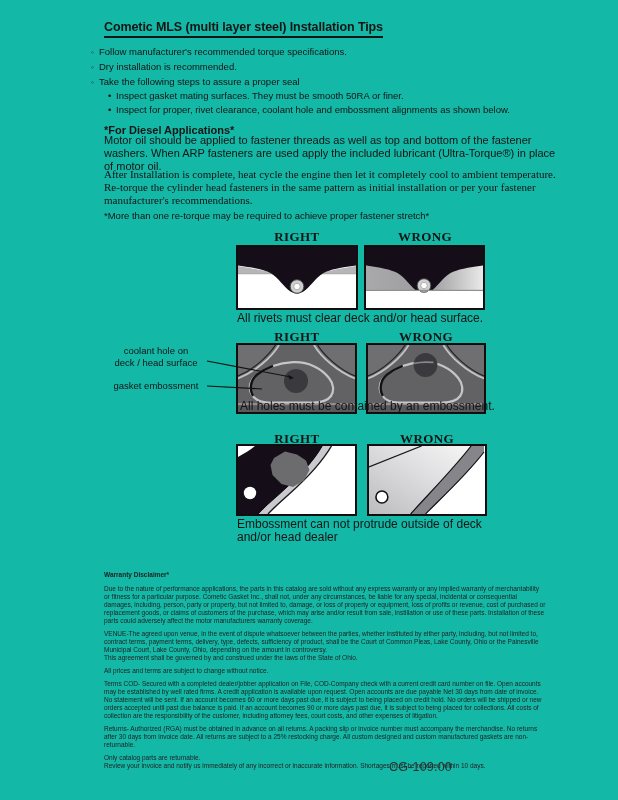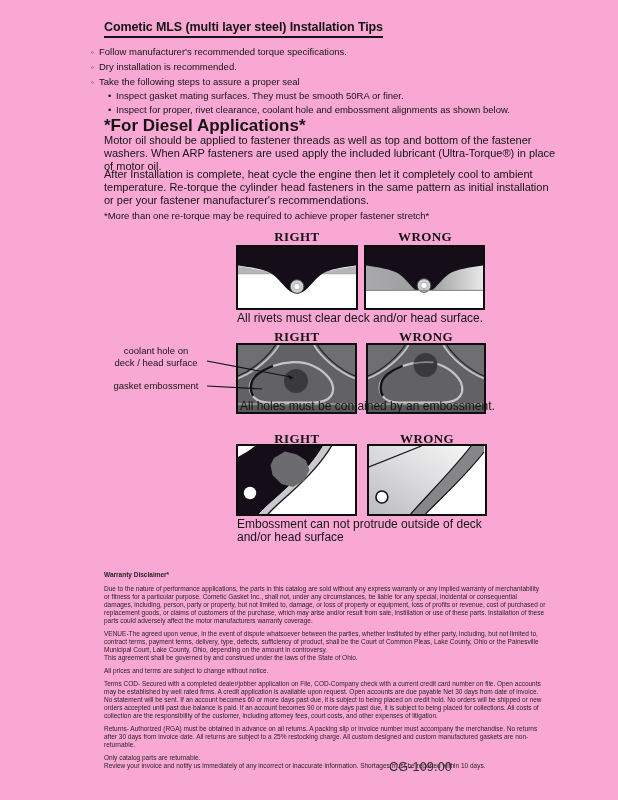--- a/index.html
+++ b/index.html
@@ -1,33 +1,33 @@
 <!DOCTYPE html>
 <html><head>
 <meta charset="utf-8">
 <style>
   * { margin:0; padding:0; box-sizing:border-box; }
   html,body { background:#ffffff; }
   body { width:618px; height:800px; }
   .page {
-    position:relative; width:618px; height:800px; background:#f9a8d4;
+    position:relative; width:618px; height:800px; background:#14b8a6;
     font-family:"Liberation Sans","DejaVu Sans",sans-serif; color:#141414; overflow:hidden;
   }
   .title {
     position:absolute; left:104px; top:20px; font-size:12.5px; font-weight:bold;
     letter-spacing:-0.1px; border-bottom:2px solid #141414; padding-bottom:2px; white-space:nowrap;
   }
   .tips { position:absolute; left:91px; top:45px; font-size:9.5px; line-height:13.8px; white-space:nowrap; }
   .tip { display:flex; align-items:baseline; }
   .tip .mk { width:8px; font-size:8px; flex:0 0 8px; }
   .tip.sub { margin-left:17px; }
   .tip.sub .mk { font-size:9.5px; }
-  .h-diesel { position:absolute; left:104px; top:116px; font-size:17px; font-weight:bold; }
+  .h-diesel { position:absolute; left:104px; top:124px; font-size:11px; font-weight:bold; }
   .para { position:absolute; left:104px; width:456px; font-size:11px; line-height:13px; }
-  .p1 { top:134px; } .p2 { top:168px; }
+  .p1 { top:134px; } .p2 { top:168px;font-family:Liberation Serif, serif; }
   .note { position:absolute; left:104px; top:210px; font-size:9.5px; white-space:nowrap; }
 
   .dlabel { position:absolute; width:122px; text-align:center; font-size:13px; font-weight:bold; letter-spacing:0.4px;font-family:Liberation Serif, serif; }
   .panel { position:absolute; border:2px solid #0e0e0e; background:#fff; }
   .panel svg { display:block; width:100%; height:100%; }
   .cap { position:absolute; font-size:12px; line-height:12.5px; white-space:nowrap; }
   .sideLbl { position:absolute; left:106px; width:100px; text-align:center; font-size:9.5px; line-height:11.5px; }
   .leaders { position:absolute; left:205px; top:340px; width:110px; height:58px; z-index:4; }
   .leaders svg { display:block; width:100%; height:100%; }
 
@@ -191,21 +191,21 @@
       <path d="M117,7 C99,29 74,52 57,68 L117,68 Z" fill="#ffffff"></path>
       <path d="M103,0 C86,22 61,47 42,68 L57,68 C74,52 99,29 116,6 L116,0 Z" fill="#86868a"></path>
       <path d="M103,0 C86,22 61,47 42,68" fill="none" stroke="#131316" stroke-width="1.2"></path>
       <path d="M116,6 C99,28 74,51 57,68" fill="none" stroke="#131316" stroke-width="1.2"></path>
       <circle cx="13" cy="51" r="6" fill="#ffffff" stroke="#131316" stroke-width="1.6"></circle>
     </svg>
   </div>
 
   <div class="cap" style="left:237px; top:518px;">
     <div>Embossment can not protrude outside of deck</div>
-    <div>and/or head surface</div>
+    <div>and/or head dealer</div>
   </div>
 
   <div class="disc">
     <h4>Warranty Disclaimer*</h4>
     <p>Due to the nature of performance applications, the parts in this catalog are sold without any express warranty or any implied warranty of merchantability or fitness for a particular purpose.  Cometic Gasket Inc., shall not, under any circumstances, be liable for any special, incidental or consequential damages, including, person, party or property, but not limited to, damage, or loss of property or equipment, loss of profits or revenue, cost of purchased or replacement goods, or claims of customers of the purchase, which may arise and/or result from sale, instillation or use of these parts.  Installation of these parts could adversely affect the motor manufacturers warranty coverage.</p>
     <p class="tight">VENUE-The agreed upon venue, in the event of dispute whatsoever between the parties, whether instituted by either party, including, but not limited to, contract terms, payment terms, delivery, type, defects, sufficiency of product, shall be the Court of Common Pleas, Lake County, Ohio or the Painesville Municipal Court, Lake County, Ohio, depending on the amount in controversy.</p>
     <p>This agreement shall be governed by and construed under the laws of the State of Ohio.</p>
     <p>All prices and terms are subject to change without notice.</p>
     <p>Terms COD- Secured with a completed dealer/jobber application on File, COD-Company check with a current credit card number on file.  Open accounts may be established by well rated firms.  A credit application is available upon request.  Open accounts are due payable Net 30 days from date of invoice.  No statement will be sent.  If an account becomes 60 or more days past due, it is subject to being placed on credit hold.  No orders will be shipped or new orders accepted until past due balance is paid.  If an account becomes 90 or more days past due, it is subject to being placed for collections.  All costs of collection are the responsibility of the customer, including attorney fees, court costs, and other expenses of litigation.</p>
     <p>Returns- Authorized (RGA) must be obtained in advance on all returns.  A packing slip or invoice number must accompany the merchandise.  No returns after 30 days from invoice date.  All returns are subject to a 25% restocking charge.  All custom designed and custom manufactured gaskets are non-returnable.</p>

